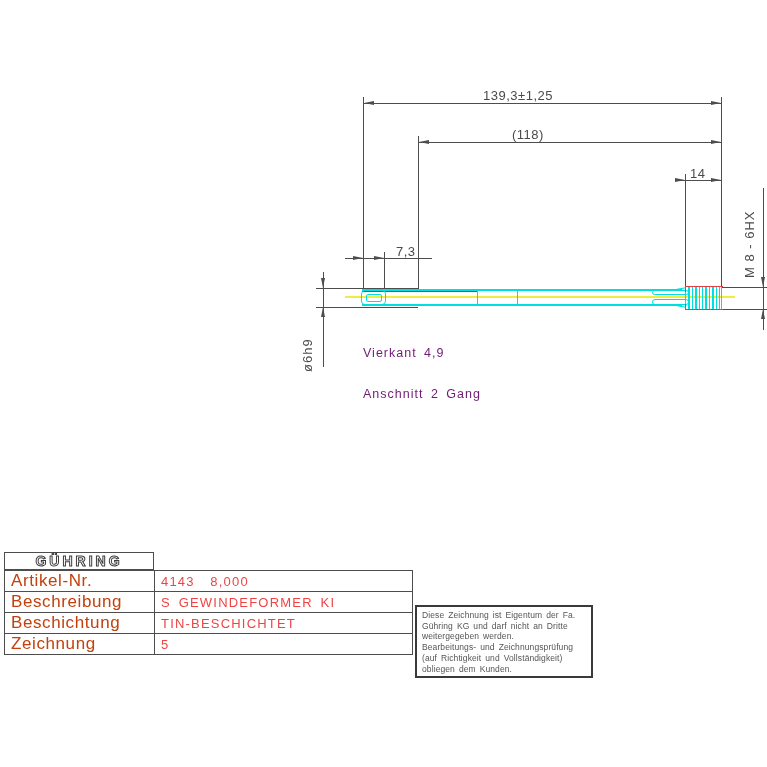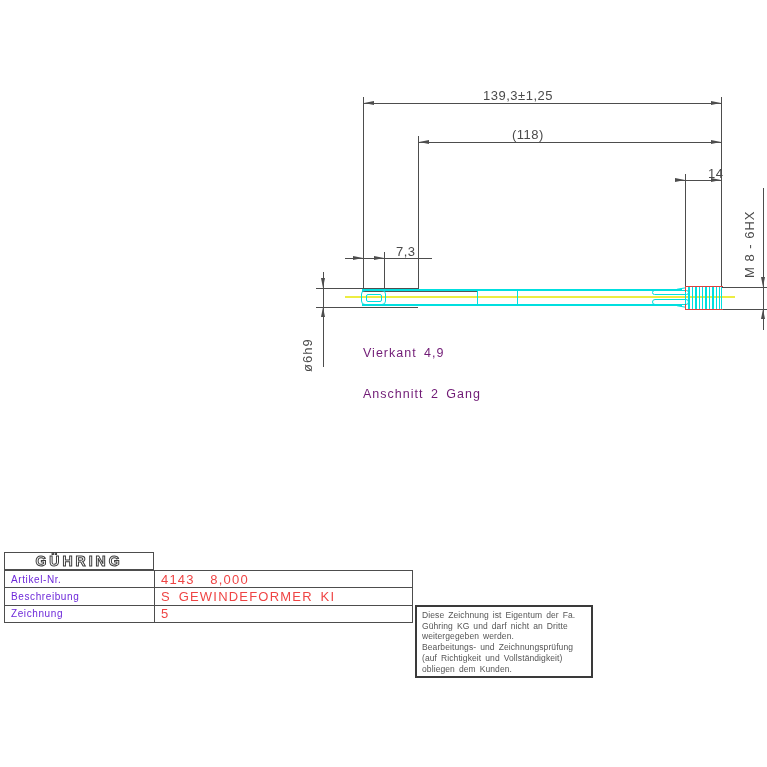--- a/index.html
+++ b/index.html
@@ -33,21 +33,21 @@
   .grayline { position:absolute; background:#555; }
   .tap { position:absolute; width:9px; height:1.3px; background:#00dfdf; }
 
   .annot { position:absolute; left:363px; top:320px; color:#701a75; font-size:12.5px; line-height:13.5px; letter-spacing:1px; word-spacing:3px; white-space:pre; }
 
   
   .logo-box { position:absolute; left:4px; top:552px; width:150px; height:18px; border:1px solid #4d4d4d; display:flex; align-items:center; justify-content:center; background:#fff; }
   .logo { font-size:14px; font-weight:700; letter-spacing:3px; color:#ffffff; -webkit-text-stroke:1px #3d3d3d; }
   table.tblock { position:absolute; left:4px; top:570px; border-collapse:collapse; table-layout:fixed; }
   table.tblock td { border:1px solid #4d4d4d; height:17.4px; padding:0 0 0 6px; vertical-align:middle; overflow:hidden; }
-  td.lab { width:150px; color:#6d28d9; font-size:10px; letter-spacing:.6px; white-space:pre; }
+  td.lab { width:150px; color:#c2410c; font-size:17px; letter-spacing:.6px; white-space:pre; }
   td.val { width:258px; color:#ef4444; font-size:13px; letter-spacing:1.2px; word-spacing:3px; white-space:pre; }
 
   
   .disclaimer { position:absolute; left:415px; top:605px; width:178px; height:73px; border:2px solid #3a3a3a; background:#fff; padding:3px 3px 0 5px; }
   .disclaimer .dline { color:#555; font-size:8.5px; line-height:10.7px; letter-spacing:.1px; word-spacing:1.5px; white-space:pre; }
 </style>
 </head>
 <body>
 
 <div id="canvas">
@@ -63,21 +63,21 @@
 
   <div>
     <div class="dimtext" style="left:512px; top:127px; width:120px;">(118)</div>
     <div class="hl" style="left:418px; top:142px; width:304px;"></div>
     <div class="vl" style="left:418px; top:136px; height:155px;"></div>
     <div class="arr l" style="left:419px; top:140px;"></div>
     <div class="arr r" style="left:711px; top:140px;"></div>
   </div>
 
   <div>
-    <div class="dimtext" style="left:708px; top:166px; width:32px;">14</div>
+    <div class="dimtext" style="left:690px; top:166px; width:32px;">14</div>
     <div class="hl" style="left:680px; top:180px; width:42px;"></div>
     <div class="vl" style="left:685px; top:174px; height:113px;"></div>
     <div class="arr r" style="left:675px; top:178px;"></div>
     <div class="arr r" style="left:711px; top:178px;"></div>
   </div>
 
   <div>
     <div class="dimtext" style="left:396px; top:244px; width:38px;">7,3</div>
     <div class="hl" style="left:345px; top:258px; width:87px;"></div>
     <div class="vl" style="left:384px; top:252px; height:37px;"></div>
@@ -140,20 +140,24 @@
     <tbody>
         <tr>
       <td class="lab">Artikel-Nr.</td>
       <td class="val">4143  8,000</td>
     </tr>
     <tr>
       <td class="lab">Beschreibung</td>
       <td class="val">S GEWINDEFORMER KI</td>
     </tr>
     <tr>
+      <td class="lab">Beschichtung</td>
+      <td class="val">TIN-BESCHICHTET</td>
+    </tr>
+    <tr>
       <td class="lab">Zeichnung</td>
       <td class="val">5</td>
     </tr>
   </tbody>
     </table>
 
   <div class="disclaimer">
     <div class="dline">Diese Zeichnung ist Eigentum der Fa.</div>
     <div class="dline">Gühring KG und darf nicht an Dritte</div>
     <div class="dline">weitergegeben werden.</div>

